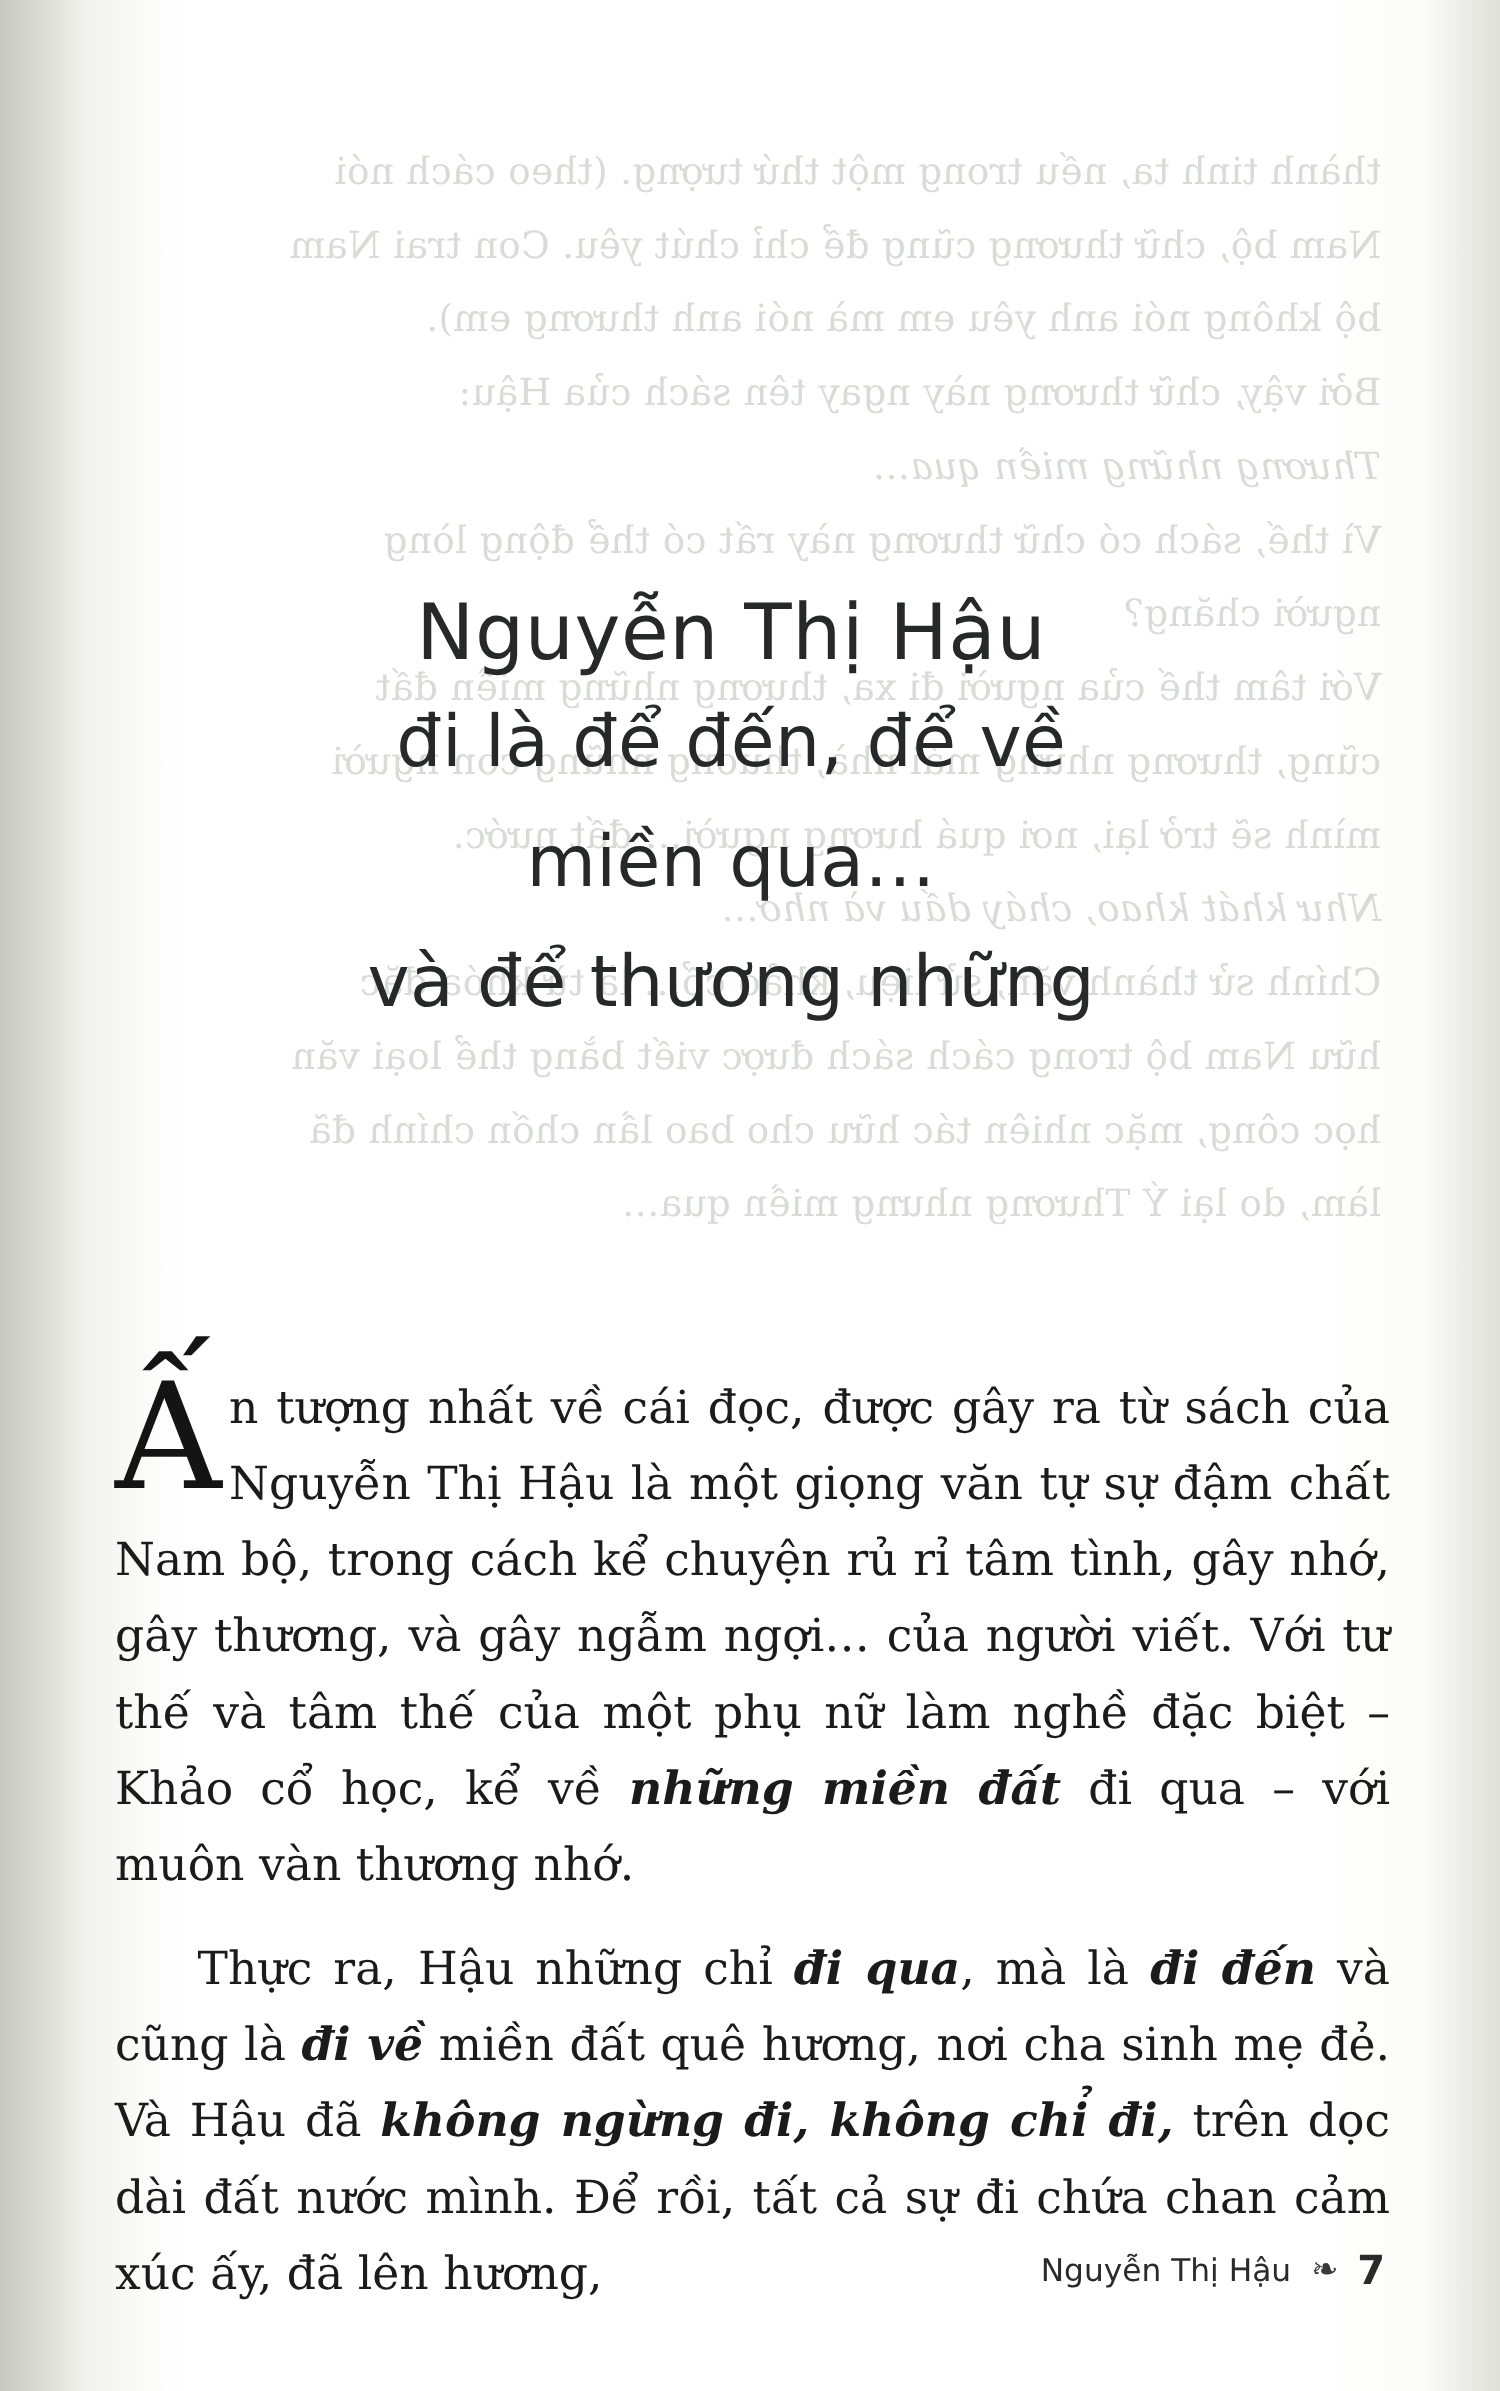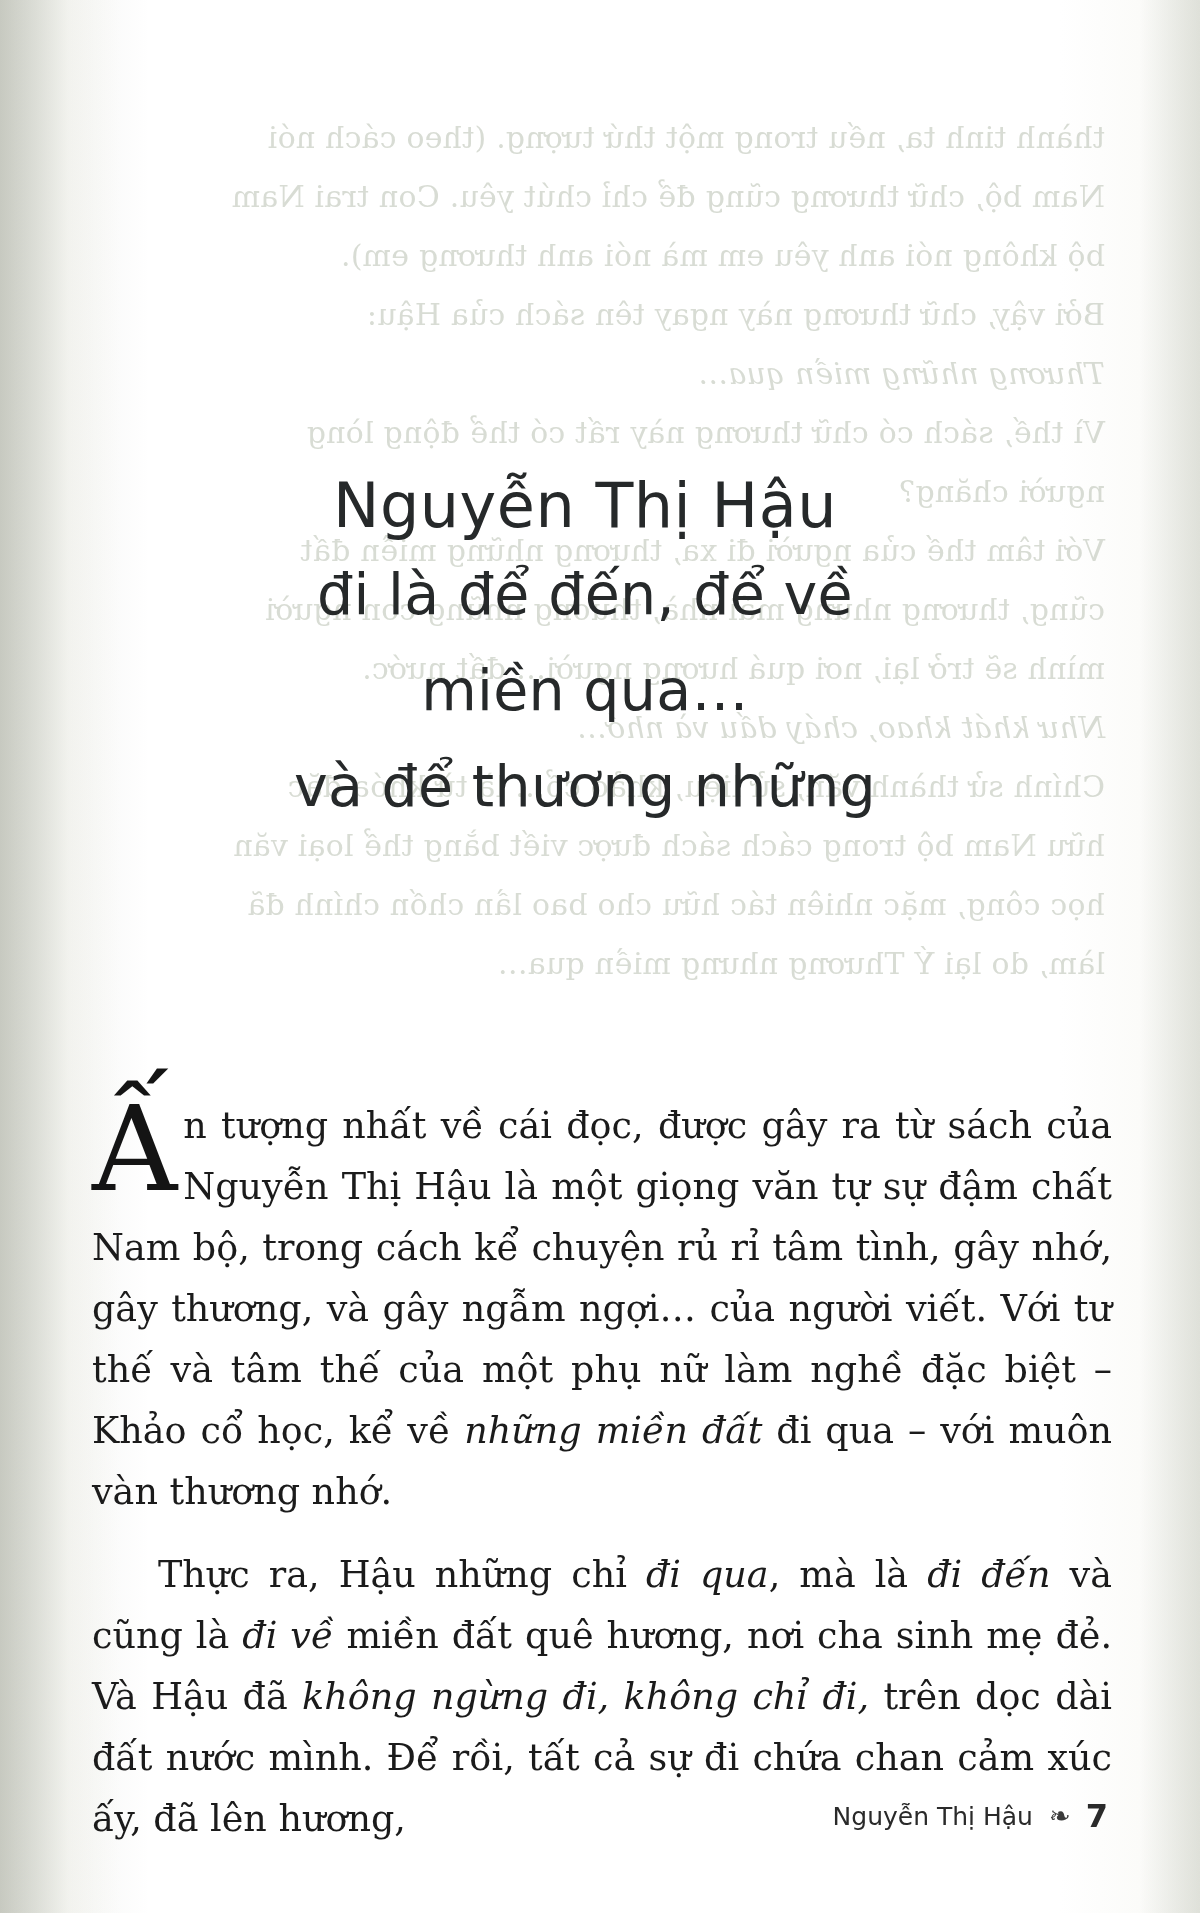--- a/index.html
+++ b/index.html
@@ -102,21 +102,21 @@
     width: 1020px;
     font-family: "DejaVu Serif", serif;
     font-size: 36.5px;
     line-height: 61px;
     color: #1b1b1b;
     text-align: justify;
     text-justify: inter-word;
   }
   .body-text p { margin: 0; }
   .body-text p.indent { text-indent: 66px; margin-top: 22px; }
-  .body-text em { font-style: italic; }
+  .body-text em { font-style: italic; font-weight: bold; }
 
   .dropcap-para {
     position: relative;
     min-height: 120px;
   }
   .dropcap {
     float: left;
     font-family: "DejaVu Serif", serif;
     font-size: 118px;
     line-height: 96px;

